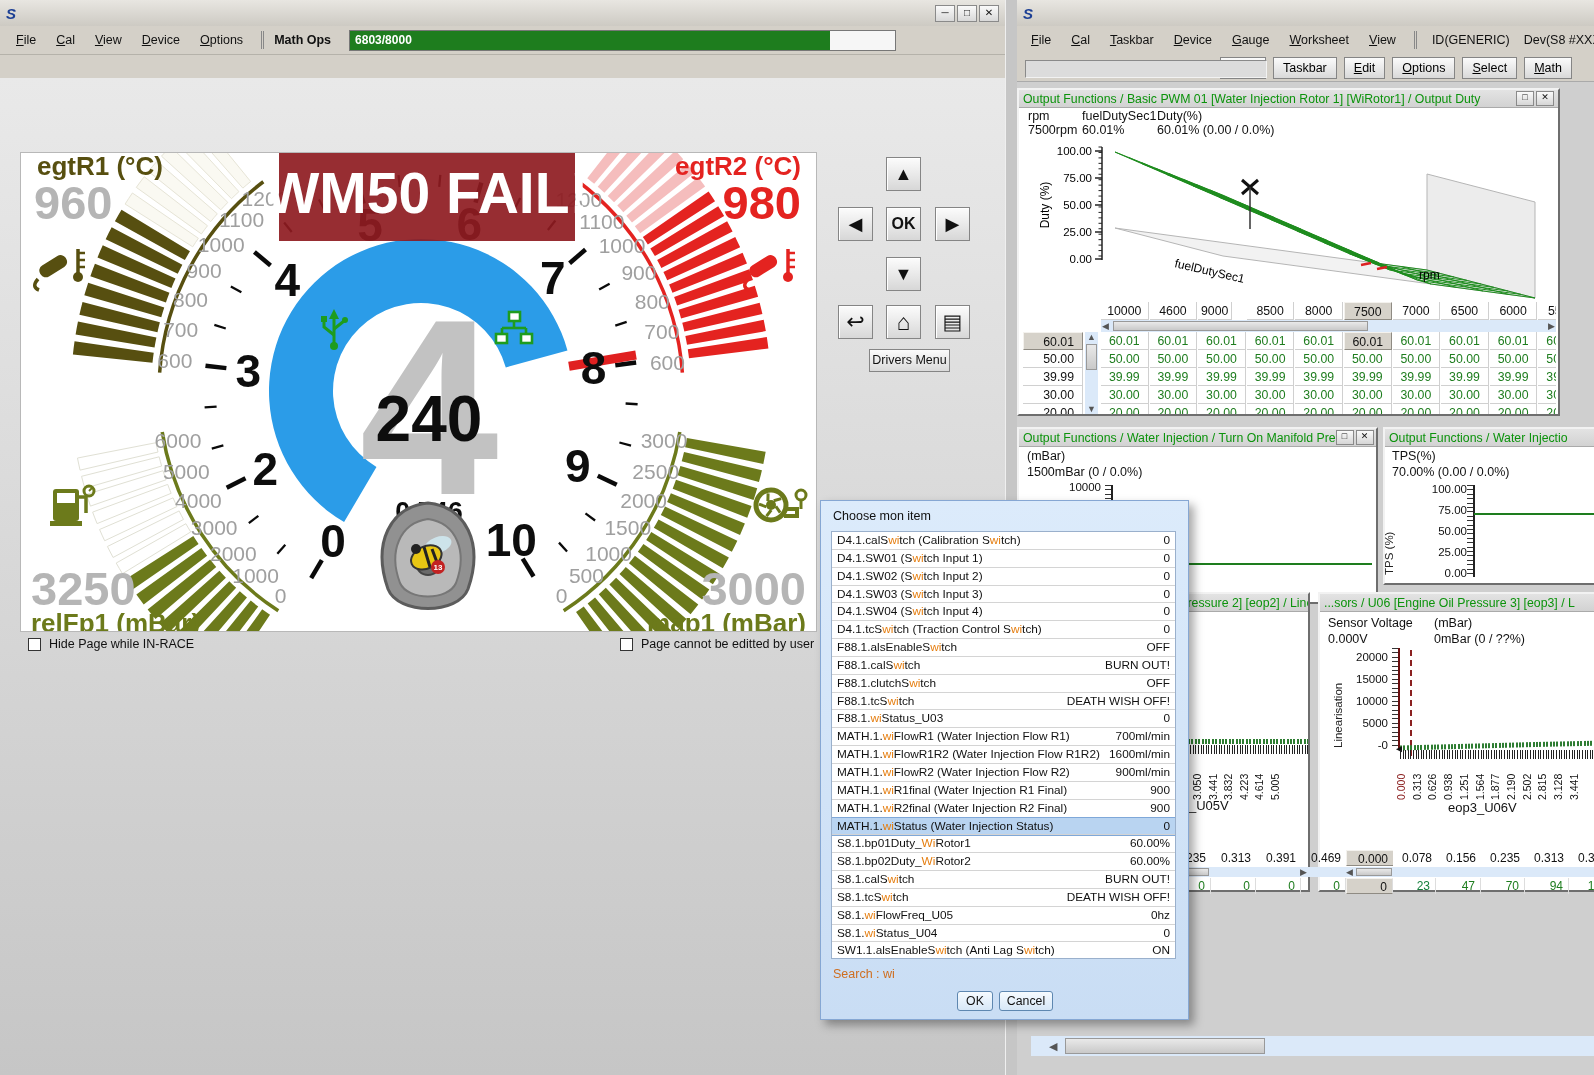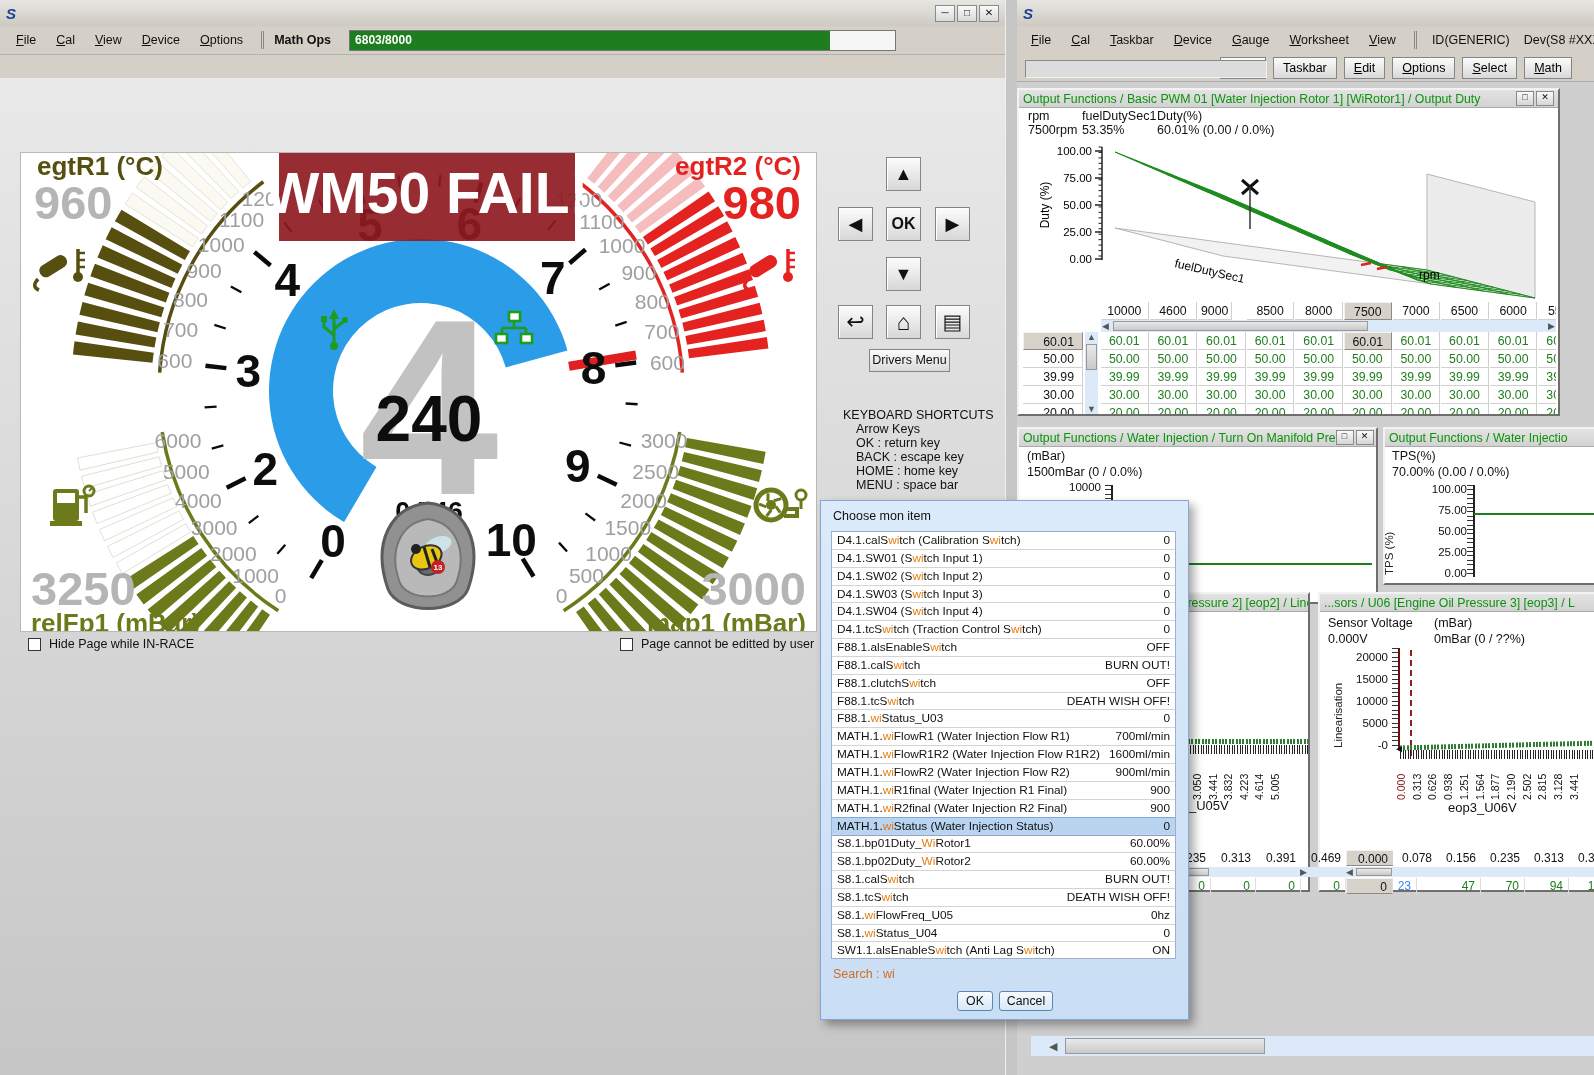--- a/index.html
+++ b/index.html
@@ -332,28 +332,20 @@
       </div>
       <div class="nav-btn" style="left:886px;top:79px">▲</div>
       <div class="nav-btn" style="left:838px;top:129px">◀</div>
       <div class="nav-btn" style="left:886px;top:129px;font-size:16px;font-weight:bold">OK</div>
       <div class="nav-btn" style="left:935px;top:129px">▶</div>
       <div class="nav-btn" style="left:886px;top:179px">▼</div>
       <div class="nav-btn" style="left:838px;top:227px;font-size:22px">↩</div>
       <div class="nav-btn" style="left:886px;top:227px;font-size:23px">⌂</div>
       <div class="nav-btn" style="left:935px;top:227px;font-size:21px">▤</div>
       <div id="drivers-btn">Drivers Menu</div>
-      <div id="shortcuts">
-        <div class="sc-title">KEYBOARD SHORTCUTS</div>
-      <div>Arrow Keys</div>
-          <div>OK : return key</div>
-          <div>BACK : escape key</div>
-          <div>HOME : home key</div>
-          <div>MENU : space bar</div>
-        </div>
     </div>
   </div>
 
   <div id="divider"></div>
 
   <div id="scal">
     <div class="titlebar">
       <span class="app-logo">S</span>
     </div>
     <div id="scal-menubar">
@@ -390,21 +382,21 @@
           <span class="wt-btn">✕</span>
         </span>
       </div>
       <div class="info-line" id="pwm-info-cols" style="left:0;top:19px">
           <span style="position: absolute; left: 9px; white-space: nowrap;">rpm</span>
           <span style="position: absolute; left: 63px; white-space: nowrap;">fuelDutySec1</span>
           <span style="position: absolute; left: 138px; white-space: nowrap;">Duty(%)</span>
         </div>
       <div class="info-line" id="pwm-info-vals" style="left:0;top:33px">
           <span style="position: absolute; left: 9px; white-space: nowrap; text-align: center;">7500rpm</span>
-          <span style="position: absolute; left: 63px; white-space: nowrap;">53.35%</span>
+          <span style="position: absolute; left: 63px; white-space: nowrap;">60.01%</span>
           <span style="position: absolute; left: 138px; white-space: nowrap;">60.01% (0.00 / 0.0%)</span>
         </div>
       <svg id="pwm-svg" class="abs" style="left:0;top:49px" width="539" height="163" viewBox="0 0 539 163">
           <polygon points="96,89 408,131 516,159 204,117" fill="#f2f2f2" stroke="#b5b5b5" stroke-width="1"></polygon>
           <polygon points="408,131 408,35 516,63 516,159" fill="#ececec" stroke="#b5b5b5" stroke-width="1"></polygon>
           <path d="M96.0,13.0L122.0,24.3L148.0,35.6L174.0,46.9L200.0,58.2L226.0,69.5L252.0,80.7L278.0,92.0L304.0,103.3L330.0,114.6L356.0,124.0L382.0,127.5L408.0,131.0" stroke="#1e8c1e" fill="none" stroke-width="1"></path>
           <path d="M109.5,18.4L135.5,29.7L161.5,41.0L187.5,52.3L213.5,63.6L239.5,74.8L265.5,86.1L291.5,97.4L317.5,108.7L343.5,120.0L369.5,127.5L395.5,131.0L421.5,134.5" stroke="#1e8c1e" fill="none" stroke-width="1"></path>
           <path d="M123.0,23.8L149.0,35.1L175.0,46.4L201.0,57.7L227.0,69.0L253.0,80.3L279.0,91.5L305.0,102.8L331.0,114.1L357.0,125.4L383.0,131.0L409.0,134.5L435.0,138.0" stroke="#1e8c1e" fill="none" stroke-width="1"></path>
           <path d="M136.5,29.2L162.5,40.5L188.5,51.8L214.5,63.1L240.5,74.4L266.5,85.7L292.5,96.9L318.5,108.2L344.5,119.5L370.5,130.8L396.5,134.5L422.5,138.0L448.5,141.5" stroke="#1e8c1e" fill="none" stroke-width="1"></path>
           <path d="M150.0,34.6L176.0,45.9L202.0,57.2L228.0,68.5L254.0,79.8L280.0,91.0L306.0,102.3L332.0,113.6L358.0,124.9L384.0,134.5L410.0,138.0L436.0,141.5L462.0,145.0" stroke="#1e8c1e" fill="none" stroke-width="1"></path>
@@ -665,21 +657,21 @@
           <div class="mini-cell" style="left: 73px; top: 256px; width: 44px; height: 16px; border-right: none;">0.078</div>
           <div class="mini-cell" style="left: 117px; top: 256px; width: 44px; height: 16px; border-right: none;">0.156</div>
           <div class="mini-cell" style="left: 161px; top: 256px; width: 44px; height: 16px; border-right: none;">0.235</div>
           <div class="mini-cell" style="left: 205px; top: 256px; width: 44px; height: 16px; border-right: none;">0.313</div>
           <div class="mini-cell" style="left: 249px; top: 256px; width: 44px; height: 16px; border-right: none;">0.391</div>
           <div class="scroll-strip" style="left: 26px; top: 273px; width: 267px; height: 10px; position: absolute;">
             <span class="scroll-arrow" style="left: 0px; top: 0px;">◀</span>
             <div class="scroll-thumb" style="left: 10px; top: 1px; width: 36px; height: 8px;"></div>
           </div>
           <div class="mini-cell pt-raised" style="left: 26px; top: 284px; width: 47px; height: 16px; color: rgb(30, 125, 30); border-right: 1px solid rgb(221, 221, 221);">0</div>
-          <div class="mini-cell" style="left: 73px; top: 284px; width: 24px; height: 16px; color: #3b82f6; border-right: 1px solid rgb(221, 221, 221);">23</div>
+          <div class="mini-cell" style="left: 73px; top: 284px; width: 43px; height: 16px; color: #15803d; border-right: 1px solid rgb(221, 221, 221);">23</div>
           <div class="mini-cell" style="left: 117px; top: 284px; width: 44px; height: 16px; color: rgb(30, 125, 30); border-right: 1px solid rgb(221, 221, 221);">47</div>
           <div class="mini-cell" style="left: 161px; top: 284px; width: 44px; height: 16px; color: rgb(30, 125, 30); border-right: 1px solid rgb(221, 221, 221);">70</div>
           <div class="mini-cell" style="left: 205px; top: 284px; width: 44px; height: 16px; color: rgb(30, 125, 30); border-right: 1px solid rgb(221, 221, 221);">94</div>
           <div class="mini-cell" style="left: 249px; top: 284px; width: 44px; height: 16px; color: rgb(30, 125, 30); border-right: 1px solid rgb(221, 221, 221);">118</div>
         </div>
     </div>
 
     <div class="scroll-strip" style="left:14px;top:1036px;width:563px;height:20px">
       <span class="scroll-arrow" style="left:18px;top:5px;font-size:11px">◀</span>
       <div class="scroll-thumb" style="left:34px;top:2px;width:200px;height:16px"></div>

